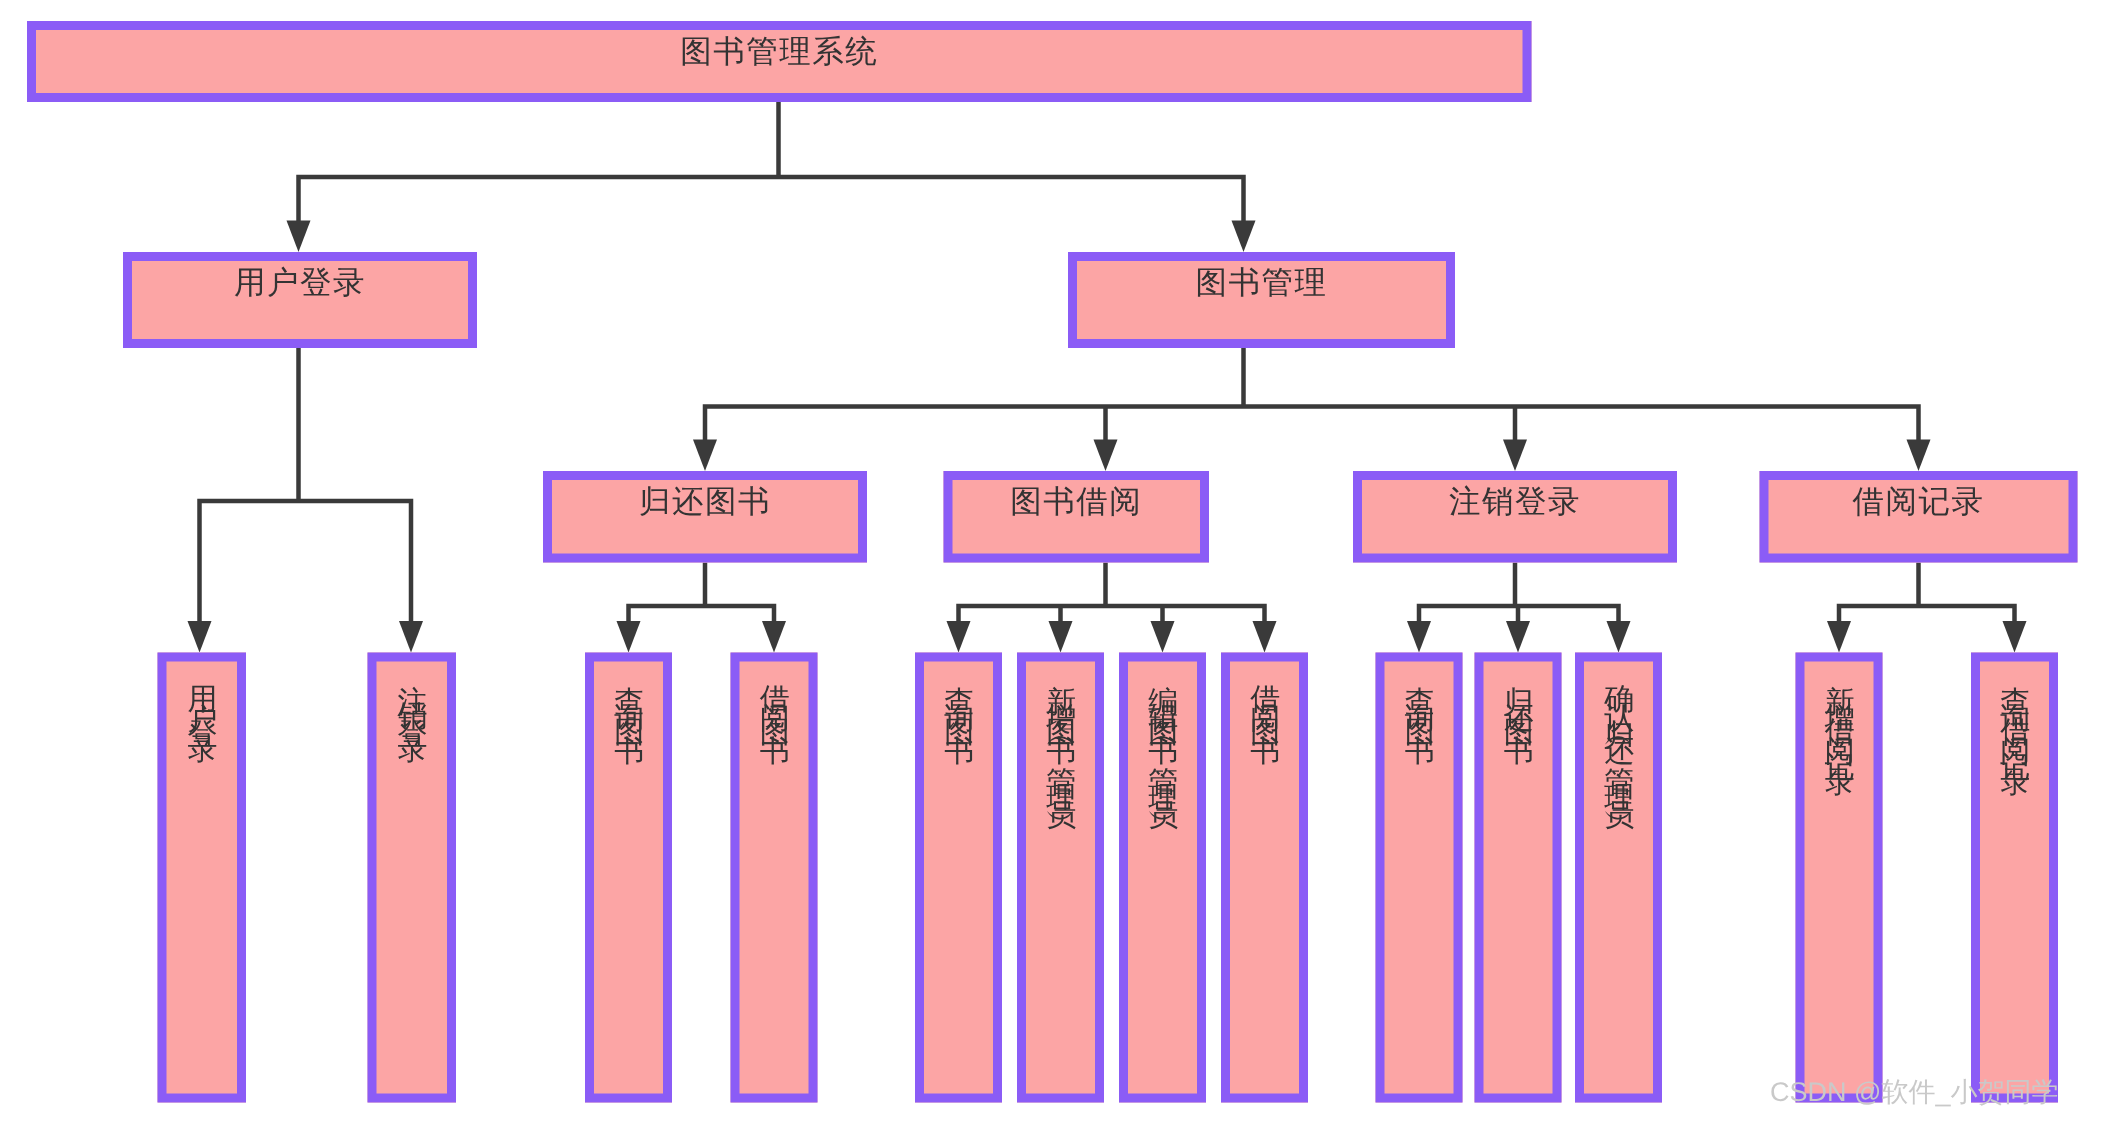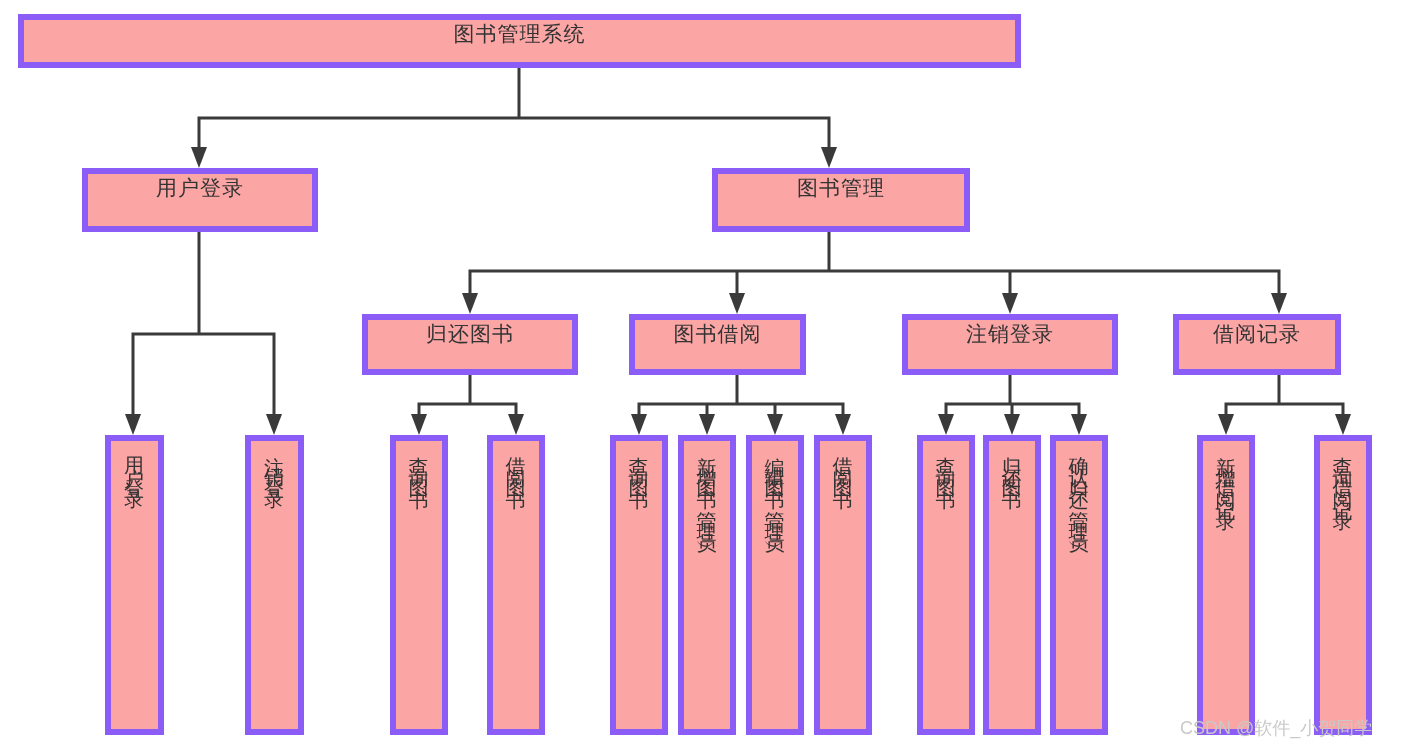--- a/index.html
+++ b/index.html
@@ -96,21 +96,21 @@
 
 <div class="node hnode" style="left:362px;top:314px;width:216px;height:61px">
   <span class="lbl">归还图书</span>
 </div>
 <div class="node hnode" style="left:629px;top:314px;width:177px;height:61px">
   <span class="lbl">图书借阅</span>
 </div>
 <div class="node hnode" style="left:902px;top:314px;width:216px;height:61px">
   <span class="lbl">注销登录</span>
 </div>
-<div class="node hnode" style="left:1173px;top:314px;width:168px;height:61px">
+<div class="node hnode" style="left:1173px;top:314px;width:212px;height:61px">
   <span class="lbl">借阅记录</span>
 </div>
 
 <div class="node vnode" style="left:105px;top:435px;width:59px;height:300px">
   <span class="vlbl">用户登录</span>
 </div>
 <div class="node vnode" style="left:245px;top:435px;width:59px;height:300px">
   <span class="vlbl">注销登录</span>
 </div>
 

